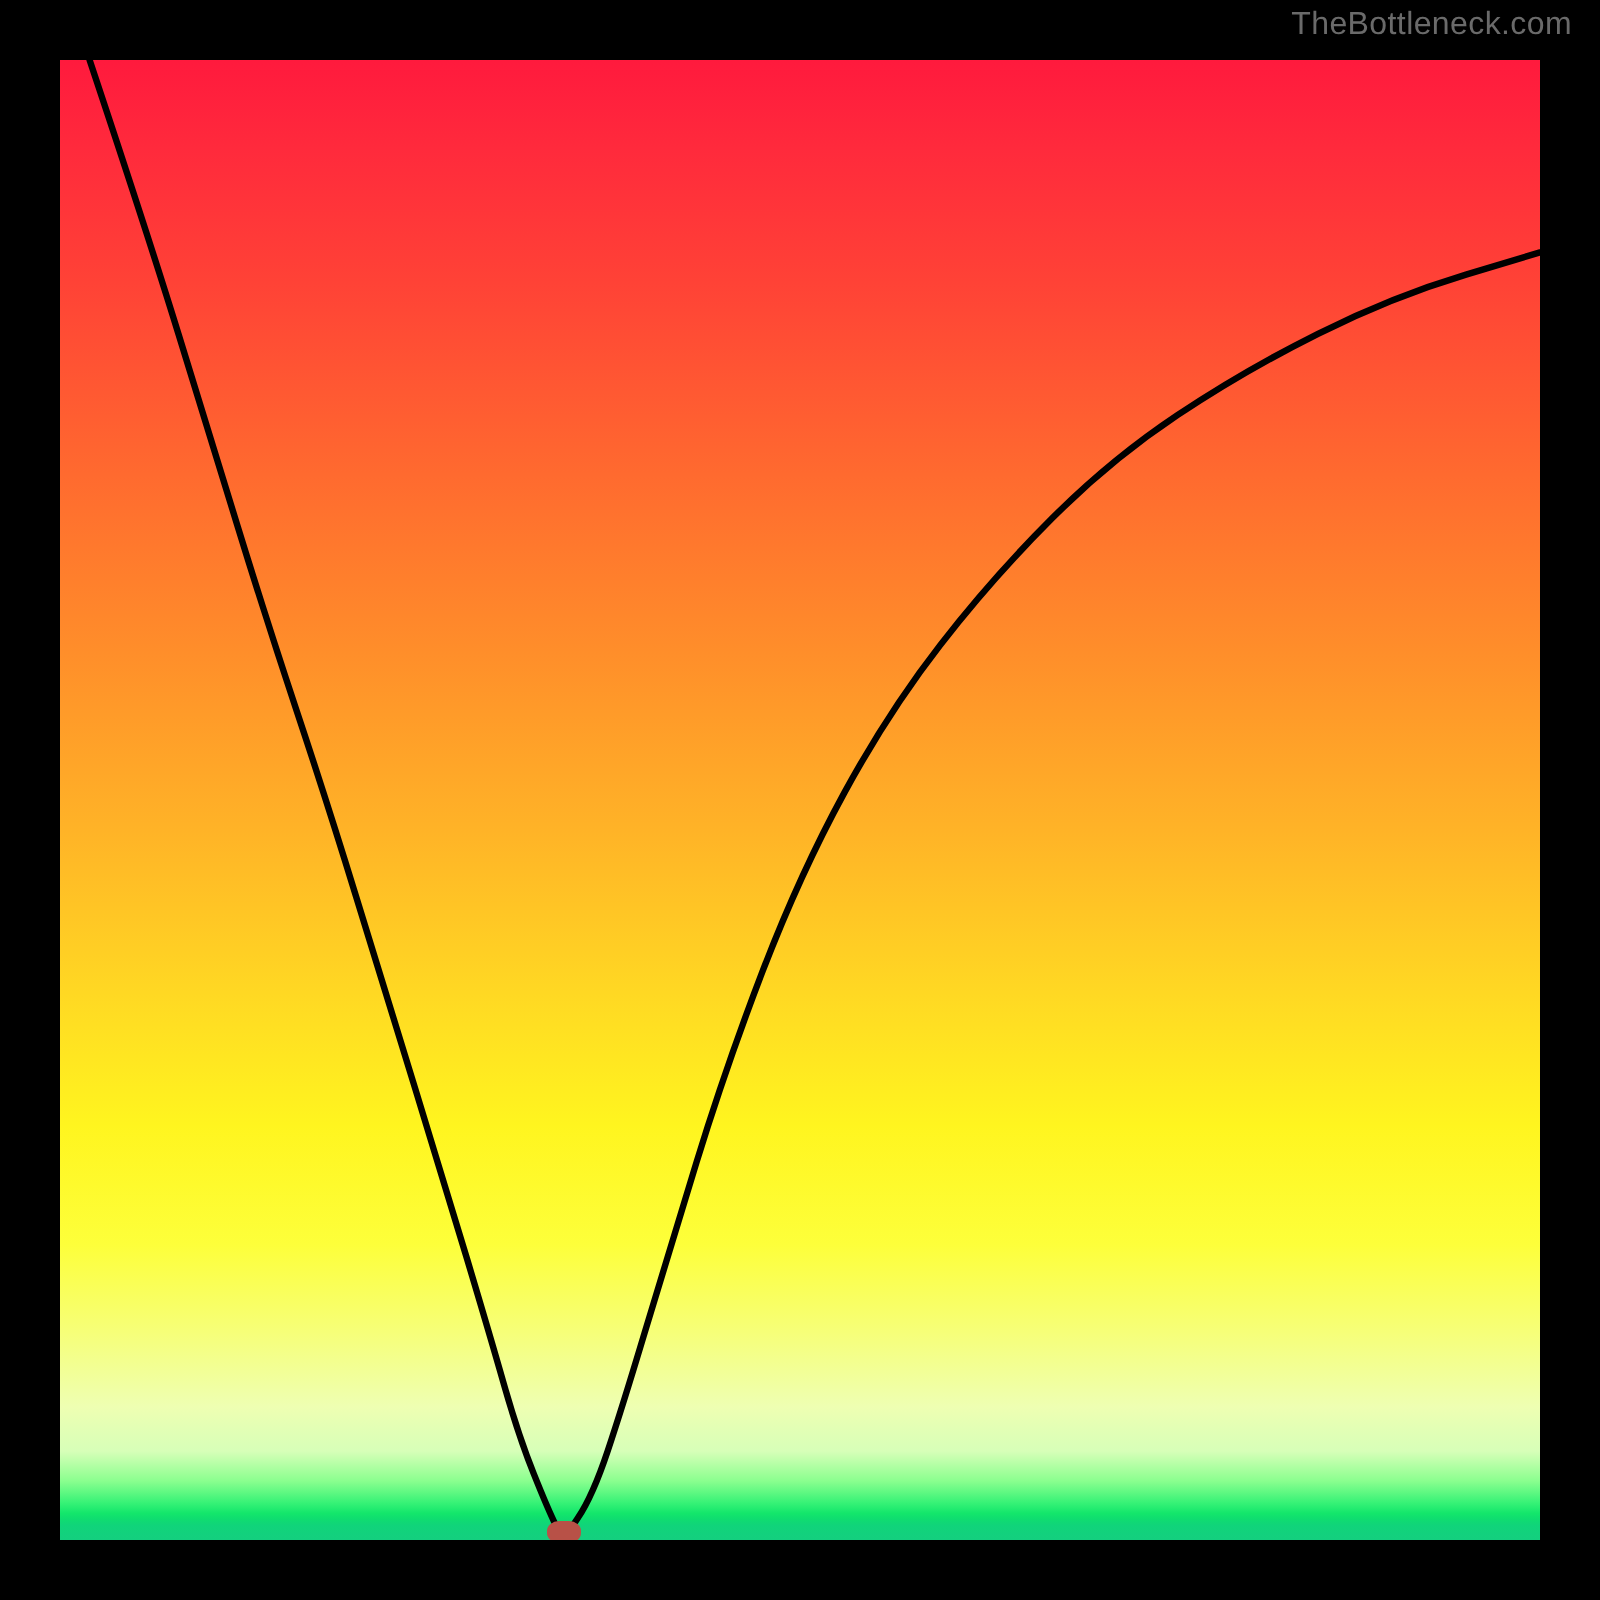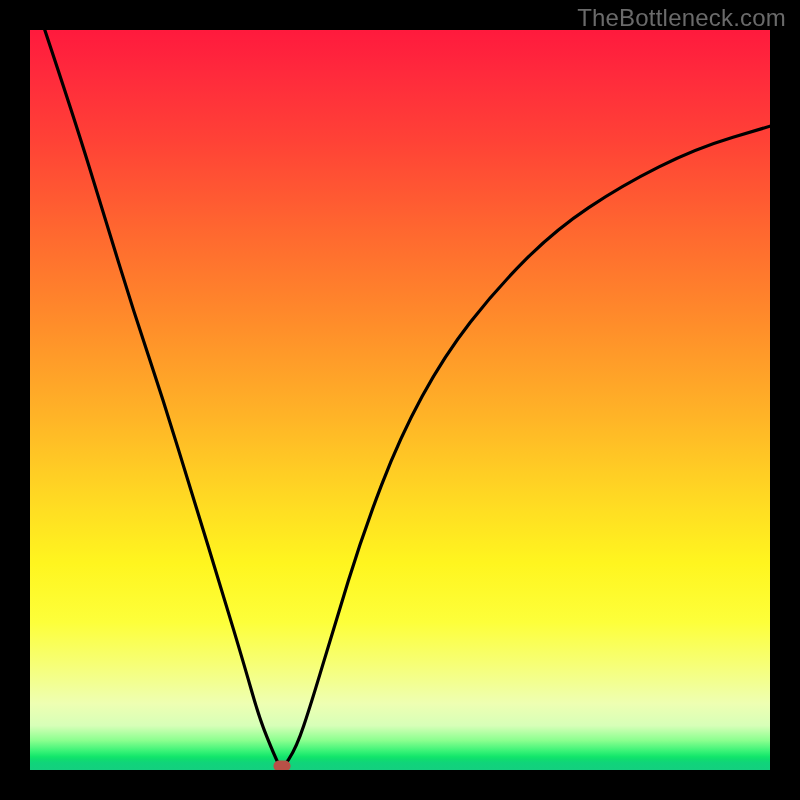--- a/index.html
+++ b/index.html
@@ -15,21 +15,21 @@
     position: relative;
     width: 800px;
     height: 800px;
     background: #000;
   }
   .watermark {
     position: absolute;
     top: 4px;
     right: 14px;
     color: #6a6a6a;
-    font-size: 24px;
+    font-size: 16px;
     font-weight: 500;
     letter-spacing: 0.2px;
     z-index: 30;
     font-family: Arial, sans-serif;
   }
   .plot-area {
     position: absolute;
     left: 30px;
     top: 30px;
     width: 740px;

